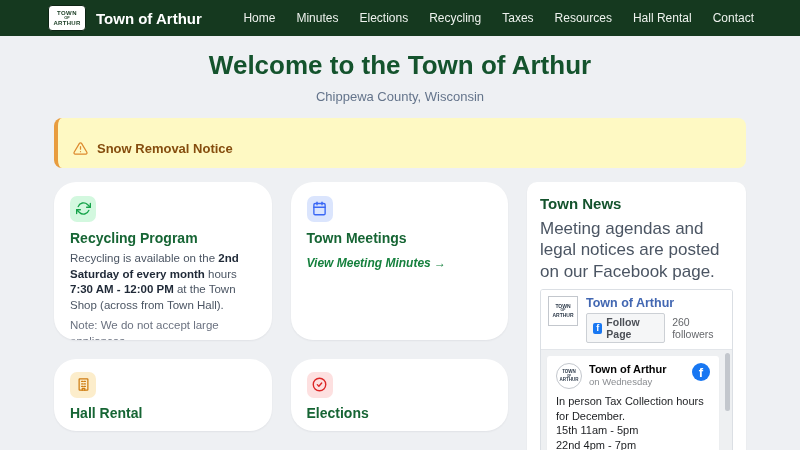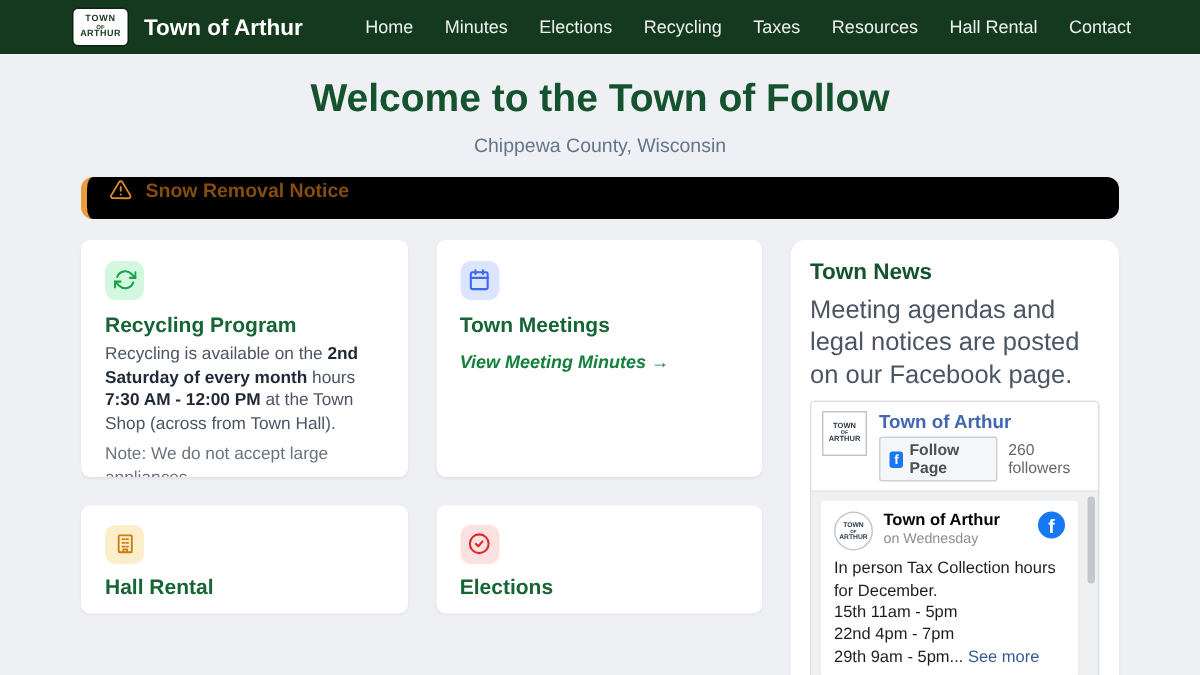--- a/index.html
+++ b/index.html
@@ -20,33 +20,33 @@
   .nav { display: flex; align-items: center; text-align: right; }
   .nav a { color: #eef2ee; font-size: 12px; text-decoration: none; margin-left: 21px; }
 
   
   .container { width: 692px; margin: 0 auto; }
   h1.hero-title { text-align: center; color: #14532d; font-size: 26px; line-height: 1.15;
                   margin-top: 15px; font-weight: bold; }
   .hero-sub { text-align: center; color: #64748b; font-size: 13px; margin-top: 8px; }
 
   
-  .notice { margin-top: 14px; background: #000000; border-left: 4px solid #e89c3e;
-            border-radius: 8px; padding: 1px 16px 12px 15px; }
+  .notice { margin-top: 14px; background: #fef9c3; border-left: 4px solid #e89c3e;
+            border-radius: 8px; padding: 23px 16px 12px 15px; }
   .notice-head { display: flex; align-items: center; gap: 9px; }
   .notice-head svg { width: 15px; height: 15px; color: #dd8a2e; flex: 0 0 auto; }
   .notice-title { font-size: 13px; font-weight: bold; color: #854d0e; }
   .notice-body { margin: 5px 0 0 24px; font-size: 12px; color: #c0760f; line-height: 1.45; }
 
   
   .layout { display: grid; grid-template-columns: 454px 219px; gap: 19px; margin-top: 14px;
             align-items: start; }
   .cards-grid { display: grid; grid-template-columns: 1fr 1fr; grid-template-rows: 158px auto;
                 gap: 19px; }
-  .card { background: #fff; border-radius: 6px; padding: 14px 16px 10px;
+  .card { background: #fff; border-radius: 22px; padding: 14px 16px 10px;
           box-shadow: 0 1px 2px rgba(16,24,40,.06); overflow: hidden; }
   .icon-box { width: 26px; height: 26px; border-radius: 7px; display: flex;
               align-items: center; justify-content: center; }
   .icon-box svg { width: 15px; height: 15px; }
   .ib-green { background: #d3f8df; color: #16a34a; }
   .ib-blue  { background: #dbe5fd; color: #3b68f5; }
   .ib-amber { background: #fcedcb; color: #ce7c12; }
   .ib-red   { background: #fde0e0; color: #dc2626; }
   .card h3 { margin-top: 8px; font-size: 14px; color: #166534; font-weight: bold; }
   .card .body { margin-top: 5px; font-size: 11.5px; color: #4b5563; line-height: 1.36; }
@@ -117,21 +117,21 @@
     <a href="#">Elections</a>
     <a href="#">Recycling</a>
     <a href="#">Taxes</a>
     <a href="#">Resources</a>
     <a href="#">Hall Rental</a>
     <a href="#">Contact</a>
   </nav>
 </header>
 
 <main class="container">
-  <h1 class="hero-title">Welcome to the Town of Follow</h1>
+  <h1 class="hero-title">Welcome to the Town of Arthur</h1>
   <p class="hero-sub">Chippewa County, Wisconsin</p>
 
   <section class="notice">
     <div class="notice-head">
       <svg viewBox="0 0 24 24" fill="none" stroke="currentColor" stroke-width="2" stroke-linecap="round" stroke-linejoin="round">
           <path d="M10.29 3.86L1.82 18a2 2 0 0 0 1.71 3h16.94a2 2 0 0 0 1.71-3L13.71 3.86a2 2 0 0 0-3.42 0z"></path>
           <line x1="12" y1="9" x2="12" y2="13"></line>
           <line x1="12" y1="17" x2="12.01" y2="17"></line>
         </svg>
       <span class="notice-title">Snow Removal Notice</span>

